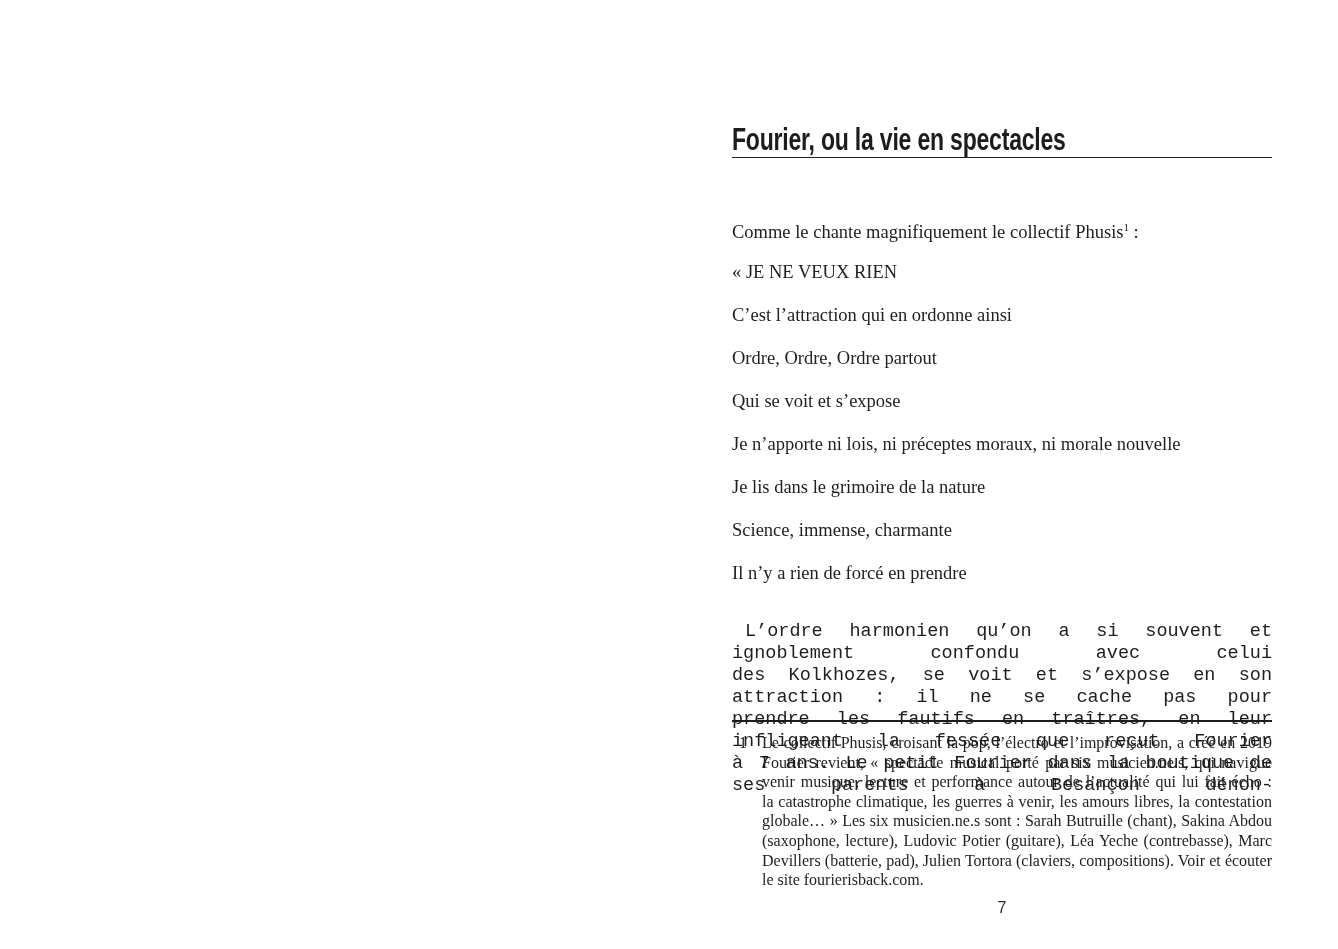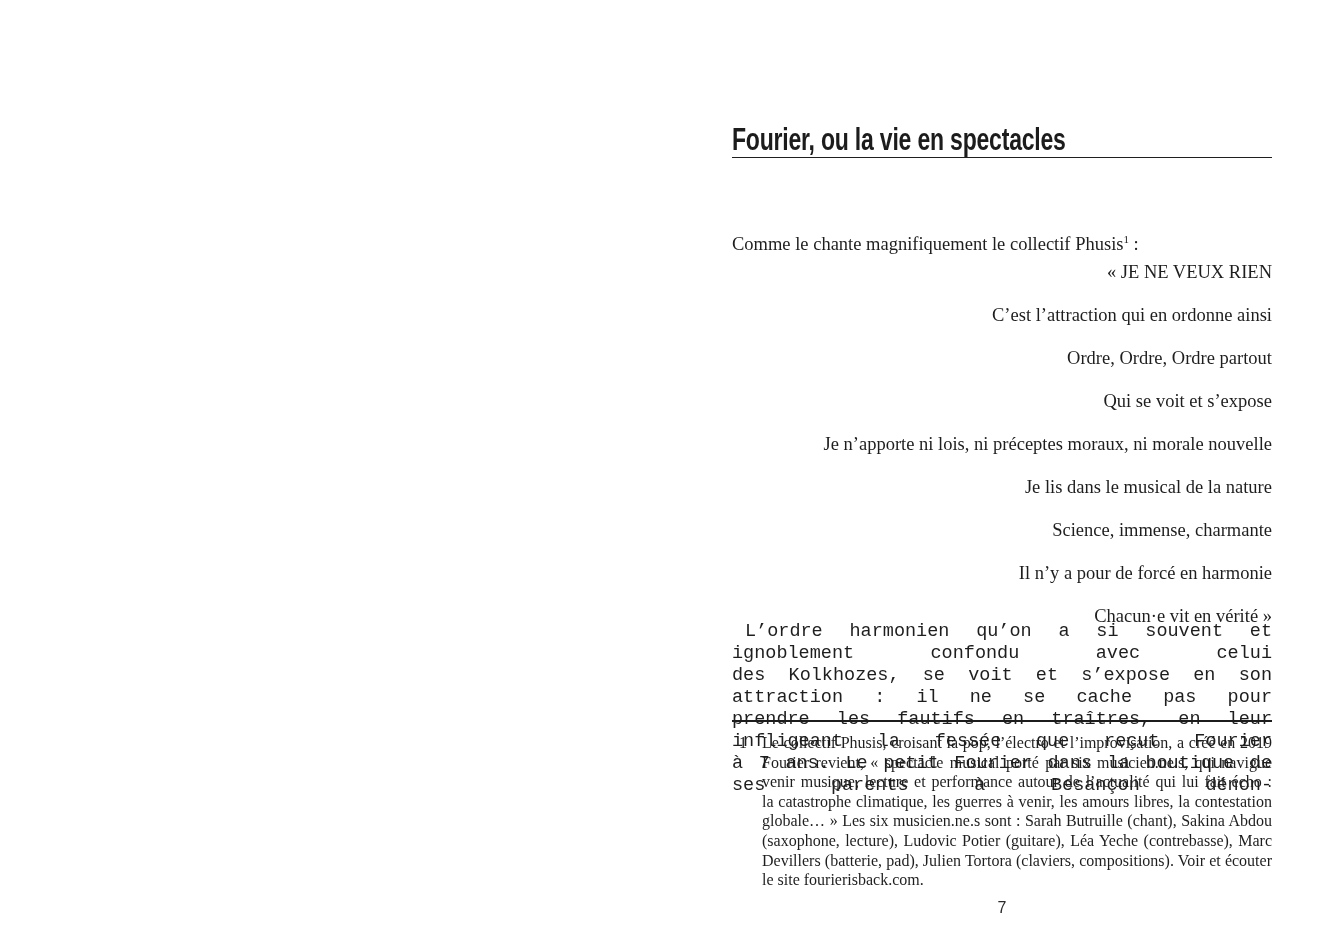--- a/index.html
+++ b/index.html
@@ -43,38 +43,38 @@
     transform-origin: 0 100%;
     font-family: "Liberation Sans", "DejaVu Sans", sans-serif;
     font-weight: bold;
     font-size: 32px;
     letter-spacing: -0.3px;
     color: #1c1c1c;
   }
   
   .intro {
     position: absolute;
-    top: 232px;
+    top: 220px;
     left: 0;
     right: 0;
     font-size: 18.5px;
     line-height: 24px;
   }
   .intro sup {
     font-size: 11px;
     vertical-align: super;
     line-height: 0;
   }
   
   .poem {
     position: absolute;
     top: 261px;
     left: 0;
     right: 0;
-    text-align: right;
+    text-align: left;
     font-size: 18.5px;
   }
   .poem-line { line-height: 22px; }
   .poem-line.gap { margin-top: 21px; }
   
   .paragraph {
     position: absolute;
     top: 621px;
     left: 0;
     right: 0;
@@ -145,24 +145,23 @@
     <div class="intro">
       <span>Comme le chante magnifiquement le collectif Phusis</span><sup>1</sup><span> :</span>
     </div>
 
     <div class="poem">
         <div class="poem-line">« JE NE VEUX RIEN</div>
         <div class="poem-line gap">C’est l’attraction qui en ordonne ainsi</div>
         <div class="poem-line gap">Ordre, Ordre, Ordre partout</div>
         <div class="poem-line gap">Qui se voit et s’expose</div>
         <div class="poem-line gap">Je n’apporte ni lois, ni préceptes moraux, ni morale nouvelle</div>
-        <div class="poem-line gap">Je lis dans le musical de la nature</div>
+        <div class="poem-line gap">Je lis dans le grimoire de la nature</div>
         <div class="poem-line gap">Science, immense, charmante</div>
-        <div class="poem-line gap">Il n’y a pour de forcé en harmonie</div>
-        <div class="poem-line gap">Chacun·e vit en vérité »</div>
+        <div class="poem-line gap">Il n’y a rien de forcé en prendre</div>
       </div>
 
     <div class="paragraph">
         <div class="para-line indent">L’ordre harmonien qu’on a si souvent et ignoblement confondu avec celui</div>
         <div class="para-line">des Kolkhozes, se voit et s’expose en son attraction : il ne se cache pas pour</div>
         <div class="para-line">prendre les fautifs en traîtres, en leur infligeant la fessée que reçut Fourier</div>
         <div class="para-line">à 7 ans. Le petit Fourier dans la boutique de ses parents à Besançon dénon-</div>
       </div>
 
     <div class="fn-rule"></div>

